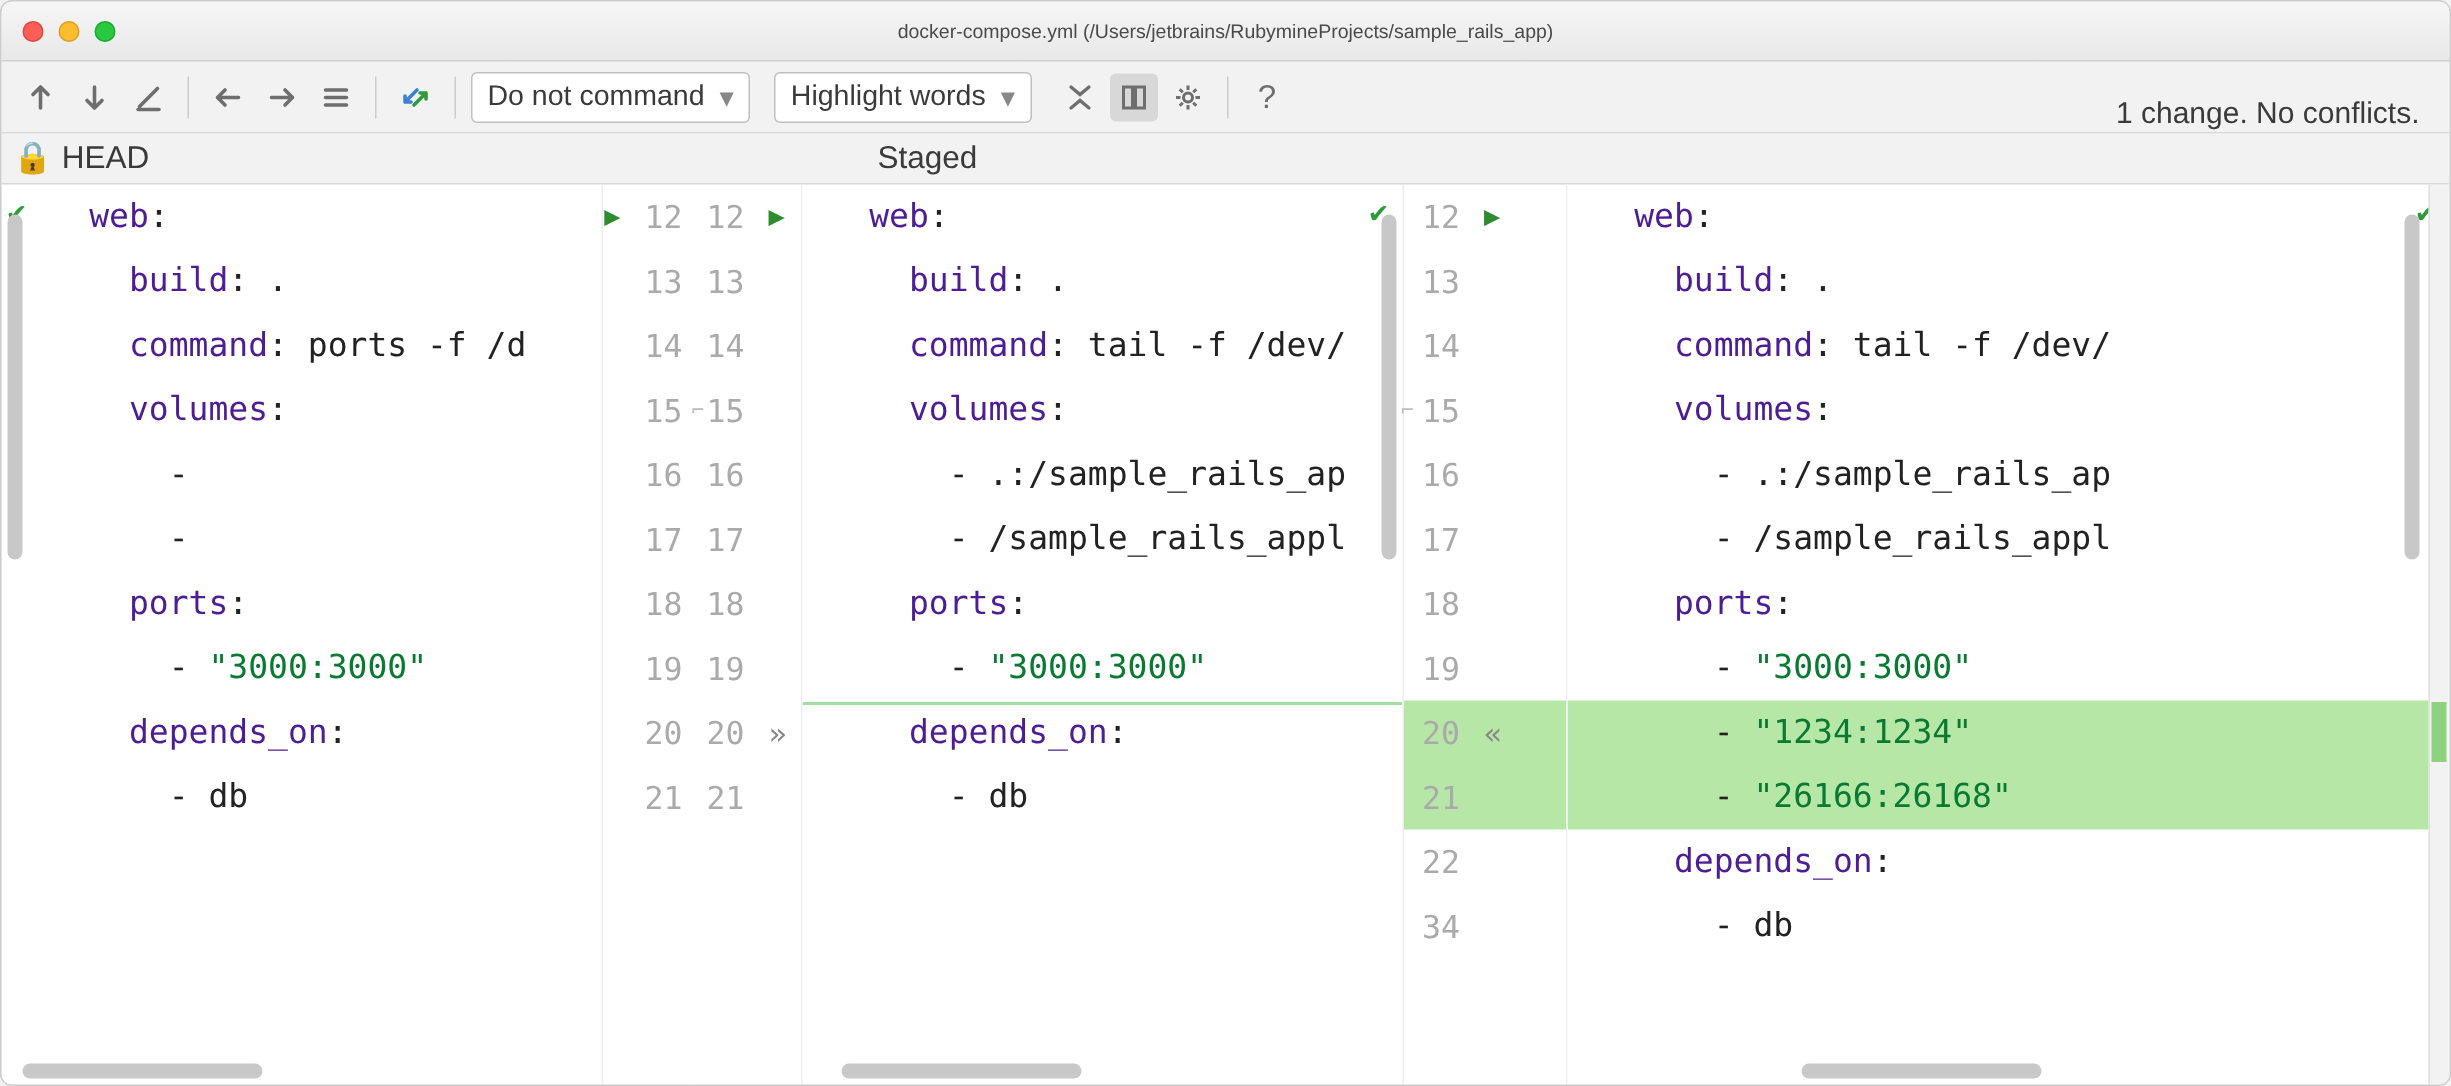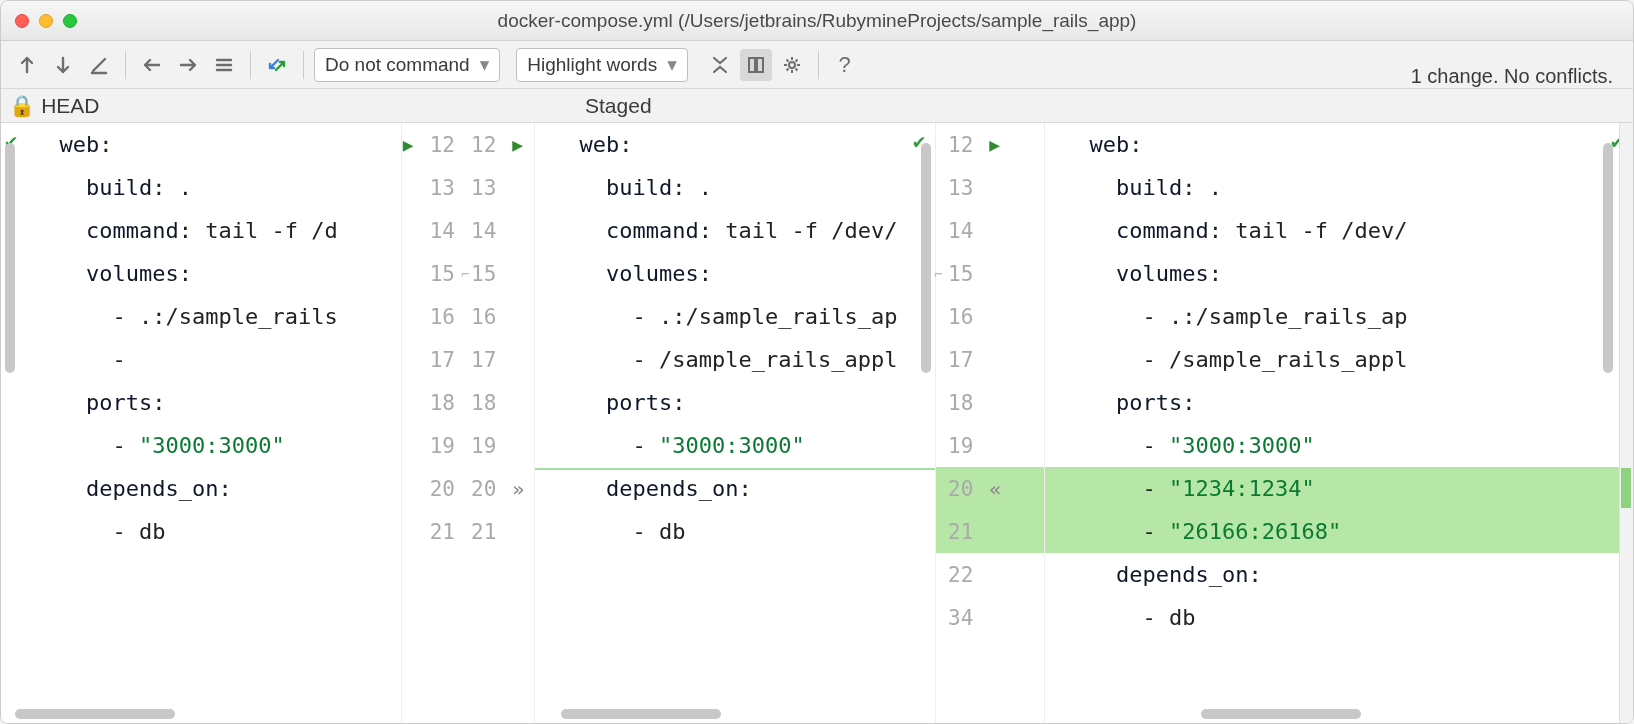--- a/index.html
+++ b/index.html
@@ -20,21 +20,21 @@
     border-bottom: 1px solid #d0d0d0;
     display: flex;
     align-items: center;
     position: relative;
   }
   .traffic-lights { display:flex; gap:10px; margin-left:14px; }
   .tl { width:14px; height:14px; border-radius:50%; }
   .tl.red { background:#ff5f57; border:1px solid #e24640; }
   .tl.yellow { background:#febc2e; border:1px solid #dfa023; }
   .tl.green { background:#28c840; border:1px solid #1aab2b; }
-  .title { position:absolute; left:0; right:0; text-align:center; font-size:19px; color:#4a4a4a; }
+  .title { position:absolute; left:0; right:0; text-align:center; font-size:13px; color:#4a4a4a; }
   .toolbar {
     height:48px;
     background:#f2f2f2;
     border-bottom:1px solid #d8d8d8;
     display:flex;
     align-items:center;
     padding:0 10px;
     gap:4px;
   }
   .tb-btn {
@@ -73,21 +73,21 @@
     position:relative;
     overflow:hidden;
     font-family: "SF Mono", Menlo, Consolas, monospace;
     font-size:22px;
   }
   .pane { position:relative; overflow:hidden; background:#fff; }
   .gutter-col { background:#fff; position:relative; }
   .line { height:43px; display:flex; align-items:center; white-space:pre; }
   .code-pane .line { padding-left:18px; }
   .gutter-col .line { justify-content:flex-end; padding-right:10px; color:#aaa; font-size:21px; }
-  .k-blue { color:#0f172a; }
+  .k-blue { color:#4c1d95; }
   .k-str { color:#0a7a33; }
   .k-txt { color:#222; }
   .hl-green { background:#b6e7a6; }
   .checkmark { position:absolute; top:6px; right:10px; color:#2e9b3a; font-size:20px; }
   .left-check { position:absolute; top:6px; left:4px; color:#2e9b3a; font-size:20px; }
   .arrow-sync { color:#2e8b2e; font-size:18px; }
   .arrow-gray { color:#888; font-size:20px; }
   .collapse-handle { position:absolute; left:-2px; color:#bbb; font-size:14px; }
   .scrollbar-v { position:absolute; width:10px; background:#c8c8c8; border-radius:5px; }
   .scrollbar-h { position:absolute; height:10px; background:#c8c8c8; border-radius:5px; bottom:4px; }
@@ -194,23 +194,23 @@
   <div style="width:110px;"></div>
 </div>
 
 <div class="diff-area">
 
   <div class="pane code-pane" id="pane-head" style="width:400px; padding-left:14px;">
     <span class="left-check">✔</span>
     <div class="scrollbar-v" style="left:4px; top:20px; height:230px;"></div>
   <div class="line"><span class="k-txt">  </span><span class="k-blue">web</span><span class="k-txt">:</span></div>
       <div class="line"><span class="k-txt">    </span><span class="k-blue">build</span><span class="k-txt">: .</span></div>
-      <div class="line"><span class="k-txt">    </span><span class="k-blue">command</span><span class="k-txt">: tail -f /d</span></div>
+      <div class="line"><span class="k-txt">    </span><span class="k-blue">command</span><span class="k-txt">: ports -f /d</span></div>
       <div class="line"><span class="k-txt">    </span><span class="k-blue">volumes</span><span class="k-txt">:</span></div>
-      <div class="line"><span class="k-txt">      </span><span class="k-txt">- </span><span class="k-txt">.:/sample_rails</span></div>
+      <div class="line"><span class="k-txt">      </span><span class="k-txt">- </span></div>
       <div class="line"><span class="k-txt">      </span><span class="k-txt">- </span></div>
       <div class="line"><span class="k-txt">    </span><span class="k-blue">ports</span><span class="k-txt">:</span></div>
       <div class="line"><span class="k-txt">      </span><span class="k-txt">- </span><span class="k-str">"3000:3000"</span></div>
       <div class="line"><span class="k-txt">    </span><span class="k-blue">depends_on</span><span class="k-txt">:</span></div>
       <div class="line"><span class="k-txt">      </span><span class="k-txt">- </span><span class="k-txt">db</span></div>
     </div>
 
   <div class="gutter-col" id="gutter-left" style="width:62px; text-align:right; border-left:1px solid #eee;">
   <div class="line" style="justify-content: flex-end; padding-right: 8px; gap: 8px;"><span class="arrow-sync" style="margin-right:8px;">▶</span><span>12</span></div>
       <div class="line" style="justify-content: flex-end; padding-right: 8px; gap: 8px;"><span>13</span></div>

